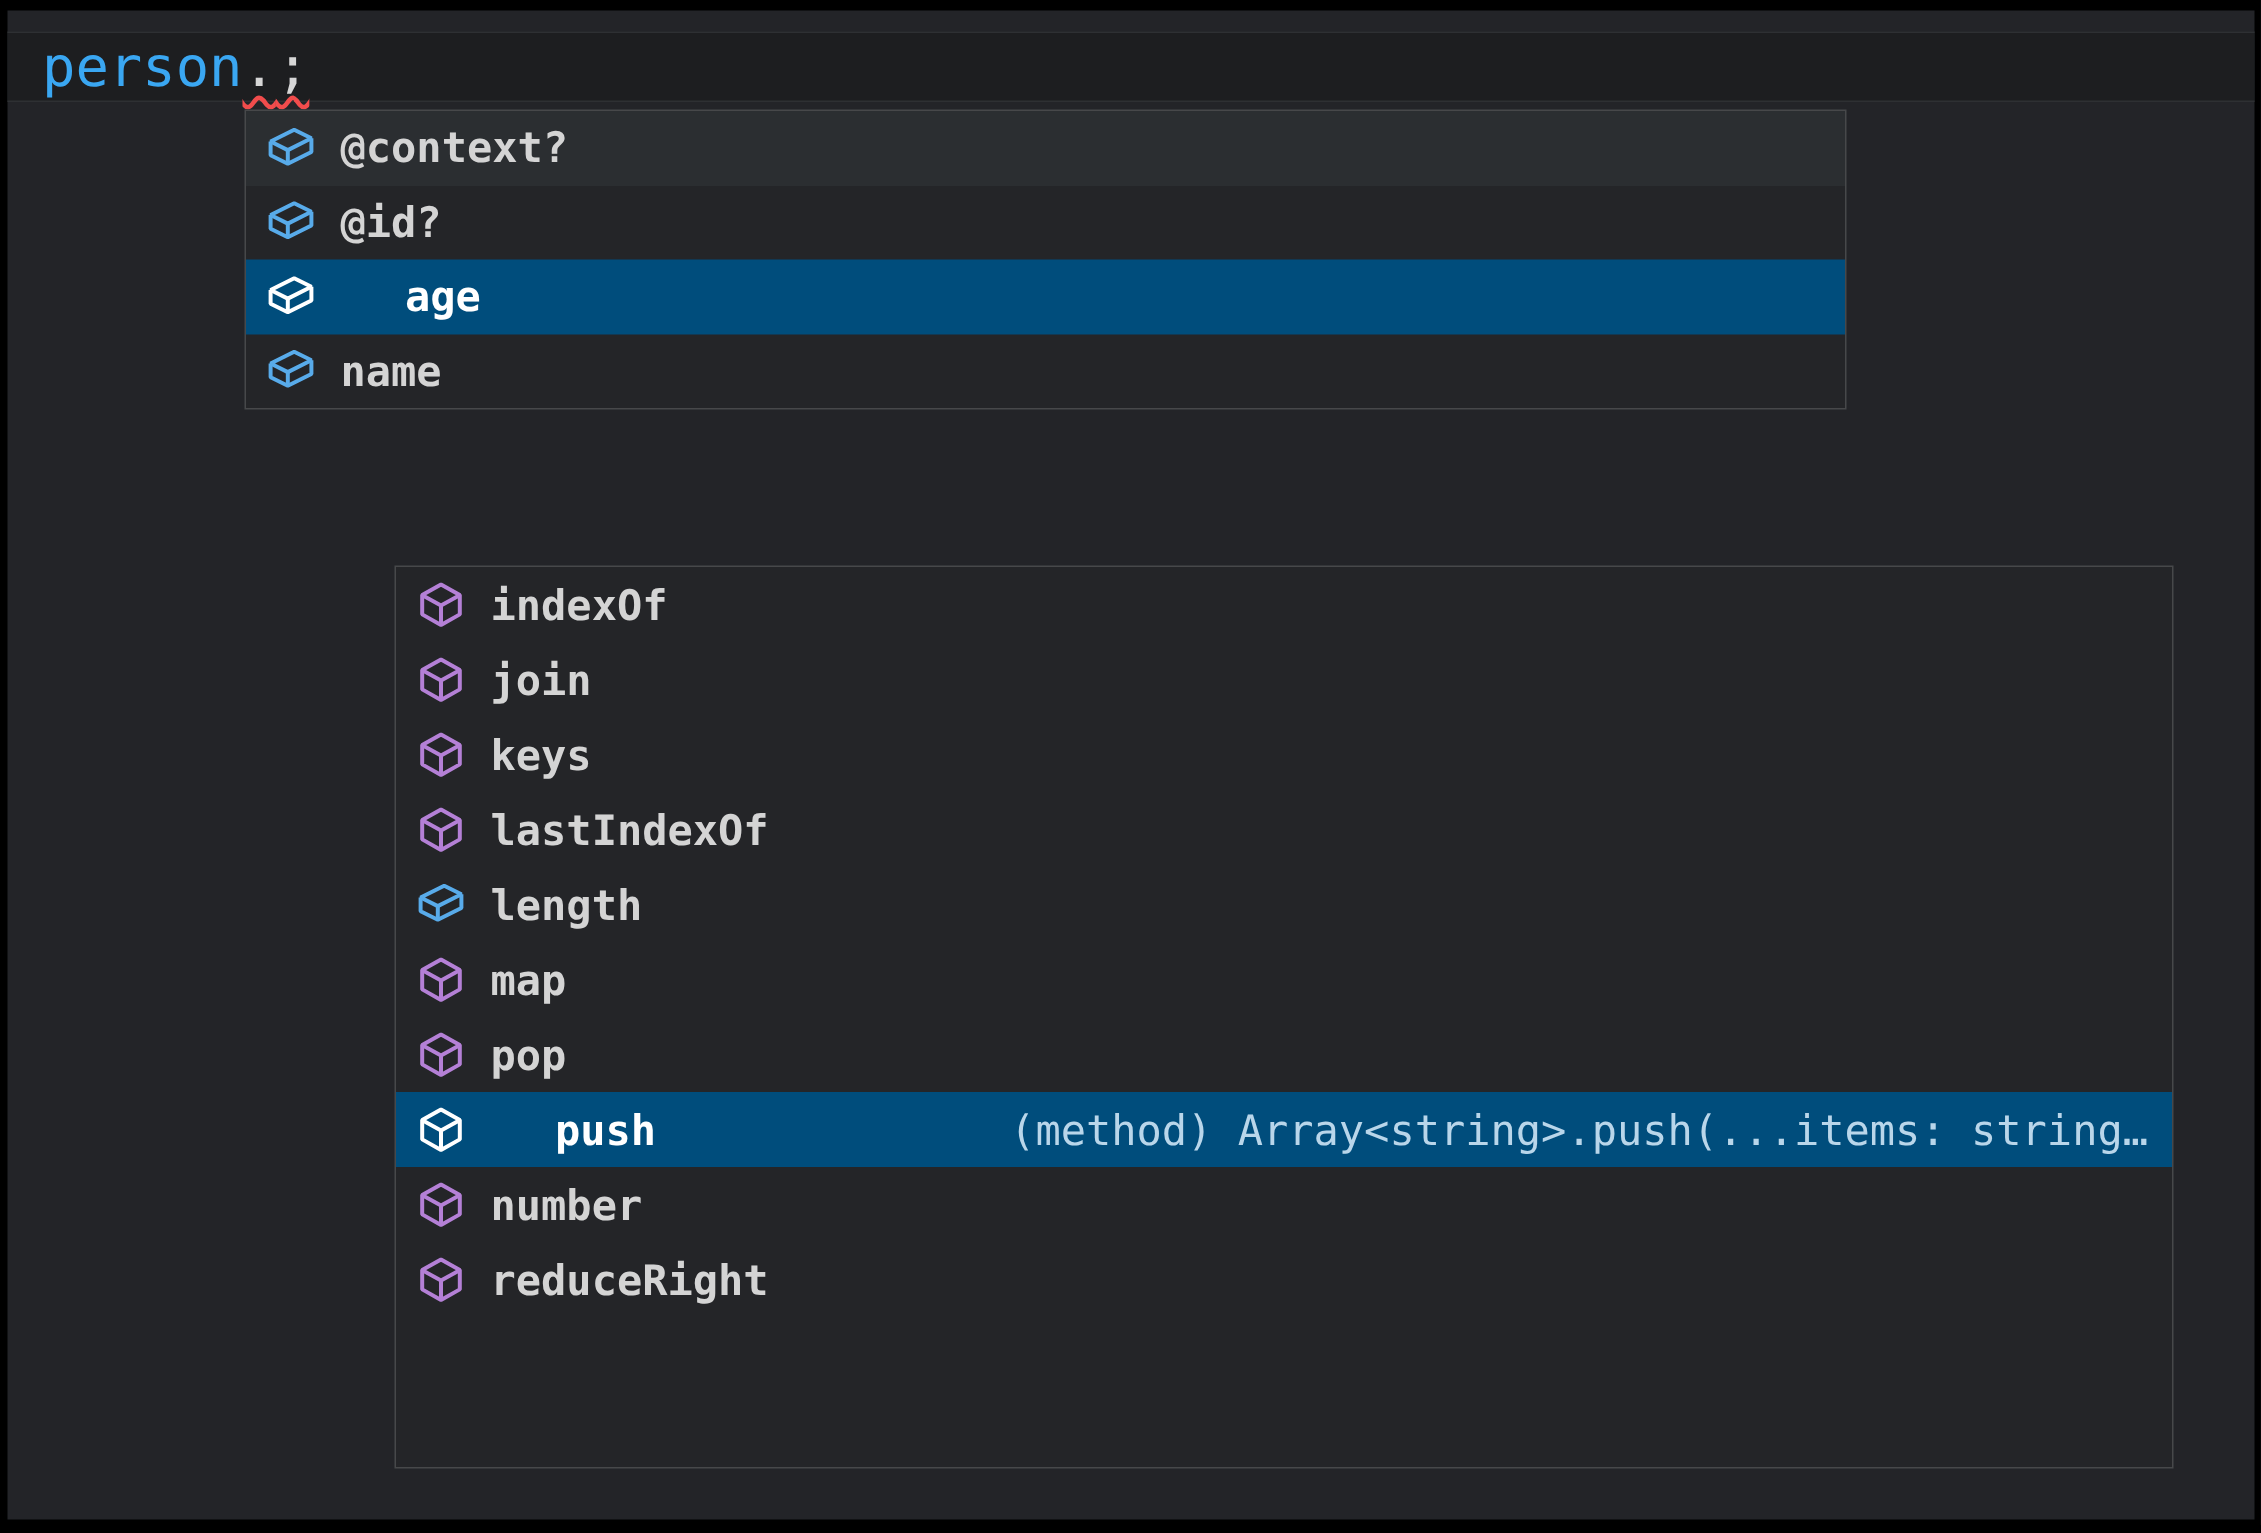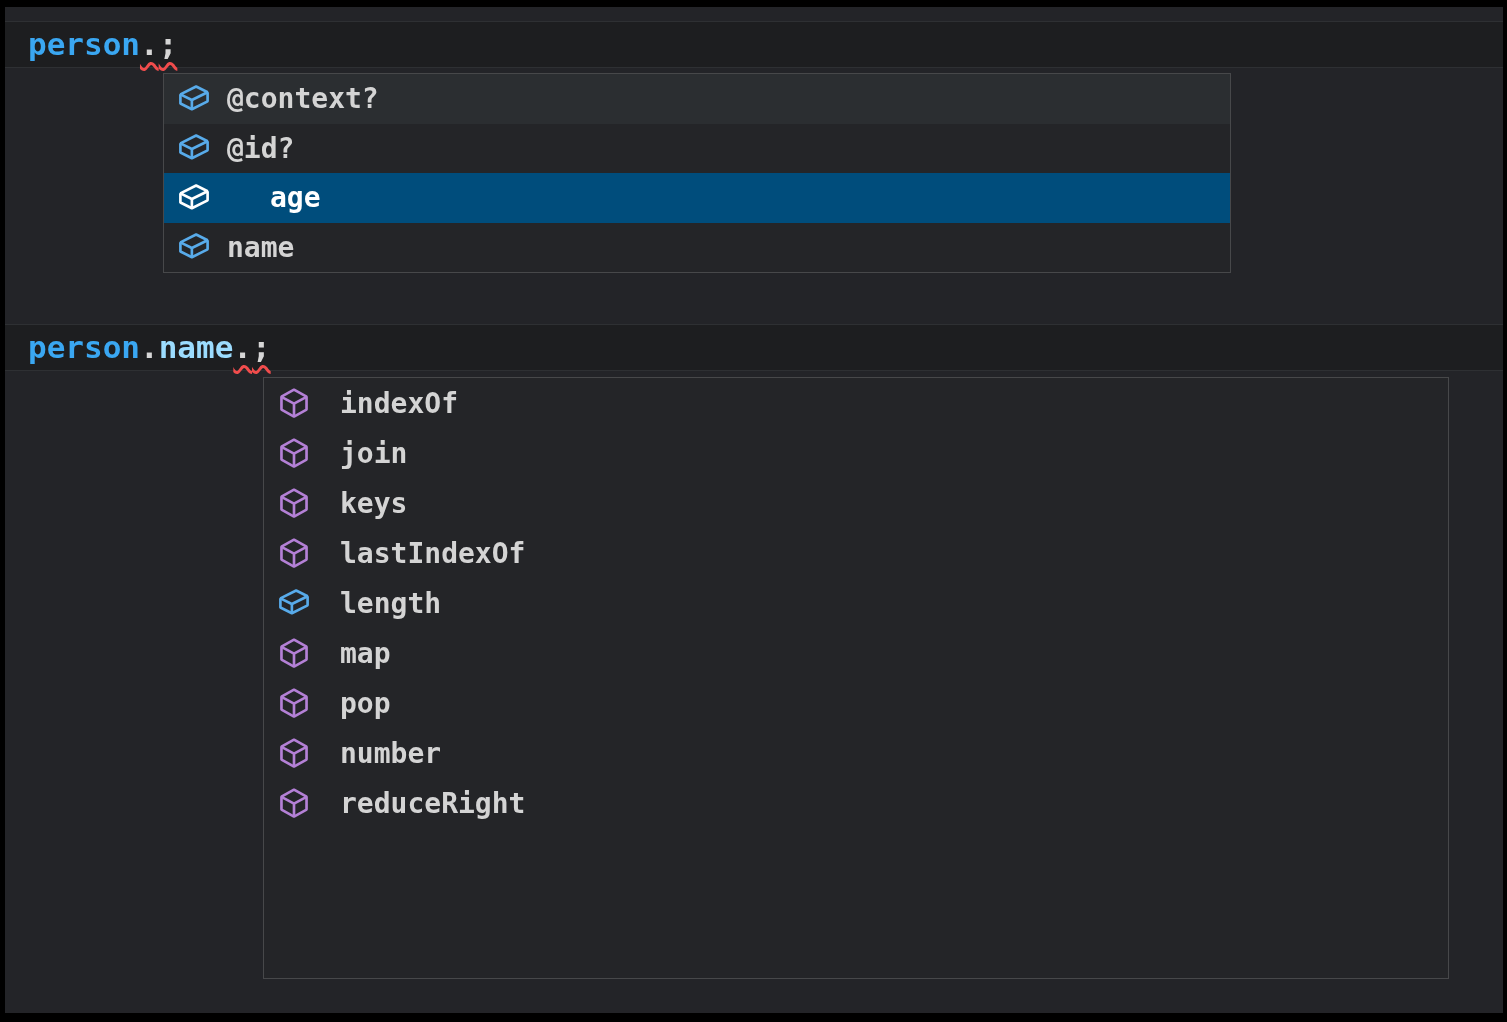--- a/index.html
+++ b/index.html
@@ -17,21 +17,21 @@
     position:absolute;left:5px;right:4px;height:47px;
     background:var(--code-band-bg,#1d1e20);
     border-top:1px solid var(--code-band-border,#2e3033);
     border-bottom:1px solid var(--code-band-border,#2e3033);
     box-sizing:border-box;
   }
   .band1{top:21px;}
   .band2{top:324px;}
   .code{
     position:absolute;left:23px;top:0;height:45px;line-height:45px;
-    font-size:31px;font-weight:700;white-space:pre;
+    font-size:37px;font-weight:400;white-space:pre;
   }
   .tok-variable{color:var(--variable-color,#3aa7f2);}
   .tok-property{color:var(--property-color,#9cdcfe);}
   .tok-punctuation{color:var(--punctuation-color,#d6d6d6);}
   .tok-error{
     text-decoration:underline wavy var(--squiggle-color,#f14c4c);
     text-decoration-thickness:2.6px;
     text-underline-offset:7px;
     text-decoration-skip-ink:none;
   }
@@ -41,21 +41,21 @@
     background:var(--widget-bg,#242528);
     border:1px solid var(--widget-border,#47484a);
   }
   .suggest1{left:163px;top:73px;width:1068px;height:200px;}
   .suggest2{left:263px;top:377px;width:1186px;height:602px;}
   .row{
     display:flex;align-items:center;height:49.5px;
     padding:0 16px 0 13px;box-sizing:border-box;
     cursor:pointer;
   }
-  .suggest2 .row{height:50px;gap:13px;}
+  .suggest2 .row{height:50px;}
   .row.hovered{background:var(--row-hover-bg,#2b2e31);}
   .row.selected{background:var(--selection-bg,#004d7c);}
   .sym-icon{
     width:34px;height:34px;flex:0 0 34px;margin-right:16px;
     display:inline-flex;align-items:center;justify-content:center;
   }
   .sym-icon svg{width:34px;height:34px;display:block;}
   .sym-icon.field{color:var(--field-icon,#58abea);}
   .sym-icon.method{color:var(--method-icon,#b480d6);}
   .row.selected .sym-icon{color:#fff;}
@@ -117,23 +117,20 @@
           <svg viewBox="0 0 16 16" fill="none" stroke="currentColor" stroke-width="1.25" stroke-linejoin="bevel">
             <path d="M1.6 5.8 9 2.1l5.4 2.7L7 8.5Z"></path>
             <path d="M1.6 5.8v4.3l5.4 2.7 7.4-3.7V4.8"></path>
             <path d="M7 8.5v4.2"></path>
           </svg>
         </span>
         <span class="label">name</span>
       </div>
     </div>
 
-  <div class="code-band band2">
-    <div class="code"><span class="tok-variable">person</span><span class="tok-punctuation">.</span><span class="tok-property">name</span><span class="tok-punctuation tok-error">.</span><span class="tok-punctuation tok-error">;</span></div>
-  </div>
 
   <div class="suggest suggest2">
       <div class="row">
         <span class="sym-icon method">
           <svg viewBox="0 0 16 16" fill="none" stroke="currentColor" stroke-width="1.25" stroke-linejoin="bevel">
             <path d="M8 1.7 13.9 5v6.1L8 14.4 2.1 11.1V5Z"></path>
             <path d="M2.3 5.2 8 8.3l5.7-3.1M8 8.3v5.9"></path>
           </svg>
         </span>
         <span class="label">indexOf</span>
@@ -185,20 +182,30 @@
         <span class="label">map</span>
       </div>
       <div class="row">
         <span class="sym-icon method">
           <svg viewBox="0 0 16 16" fill="none" stroke="currentColor" stroke-width="1.25" stroke-linejoin="bevel">
             <path d="M8 1.7 13.9 5v6.1L8 14.4 2.1 11.1V5Z"></path>
             <path d="M2.3 5.2 8 8.3l5.7-3.1M8 8.3v5.9"></path>
           </svg>
         </span>
         <span class="label">pop</span>
+      </div>
+      <div class="row selected">
+        <span class="sym-icon method">
+          <svg viewBox="0 0 16 16" fill="none" stroke="currentColor" stroke-width="1.25" stroke-linejoin="bevel">
+            <path d="M8 1.7 13.9 5v6.1L8 14.4 2.1 11.1V5Z"></path>
+            <path d="M2.3 5.2 8 8.3l5.7-3.1M8 8.3v5.9"></path>
+          </svg>
+        </span>
+        <span class="label">push</span>
+        <span class="detail">(method) Array&lt;string&gt;.push(...items: string…</span>
       </div>
       <div class="row">
         <span class="sym-icon method">
           <svg viewBox="0 0 16 16" fill="none" stroke="currentColor" stroke-width="1.25" stroke-linejoin="bevel">
             <path d="M8 1.7 13.9 5v6.1L8 14.4 2.1 11.1V5Z"></path>
             <path d="M2.3 5.2 8 8.3l5.7-3.1M8 8.3v5.9"></path>
           </svg>
         </span>
         <span class="label">number</span>
       </div>

